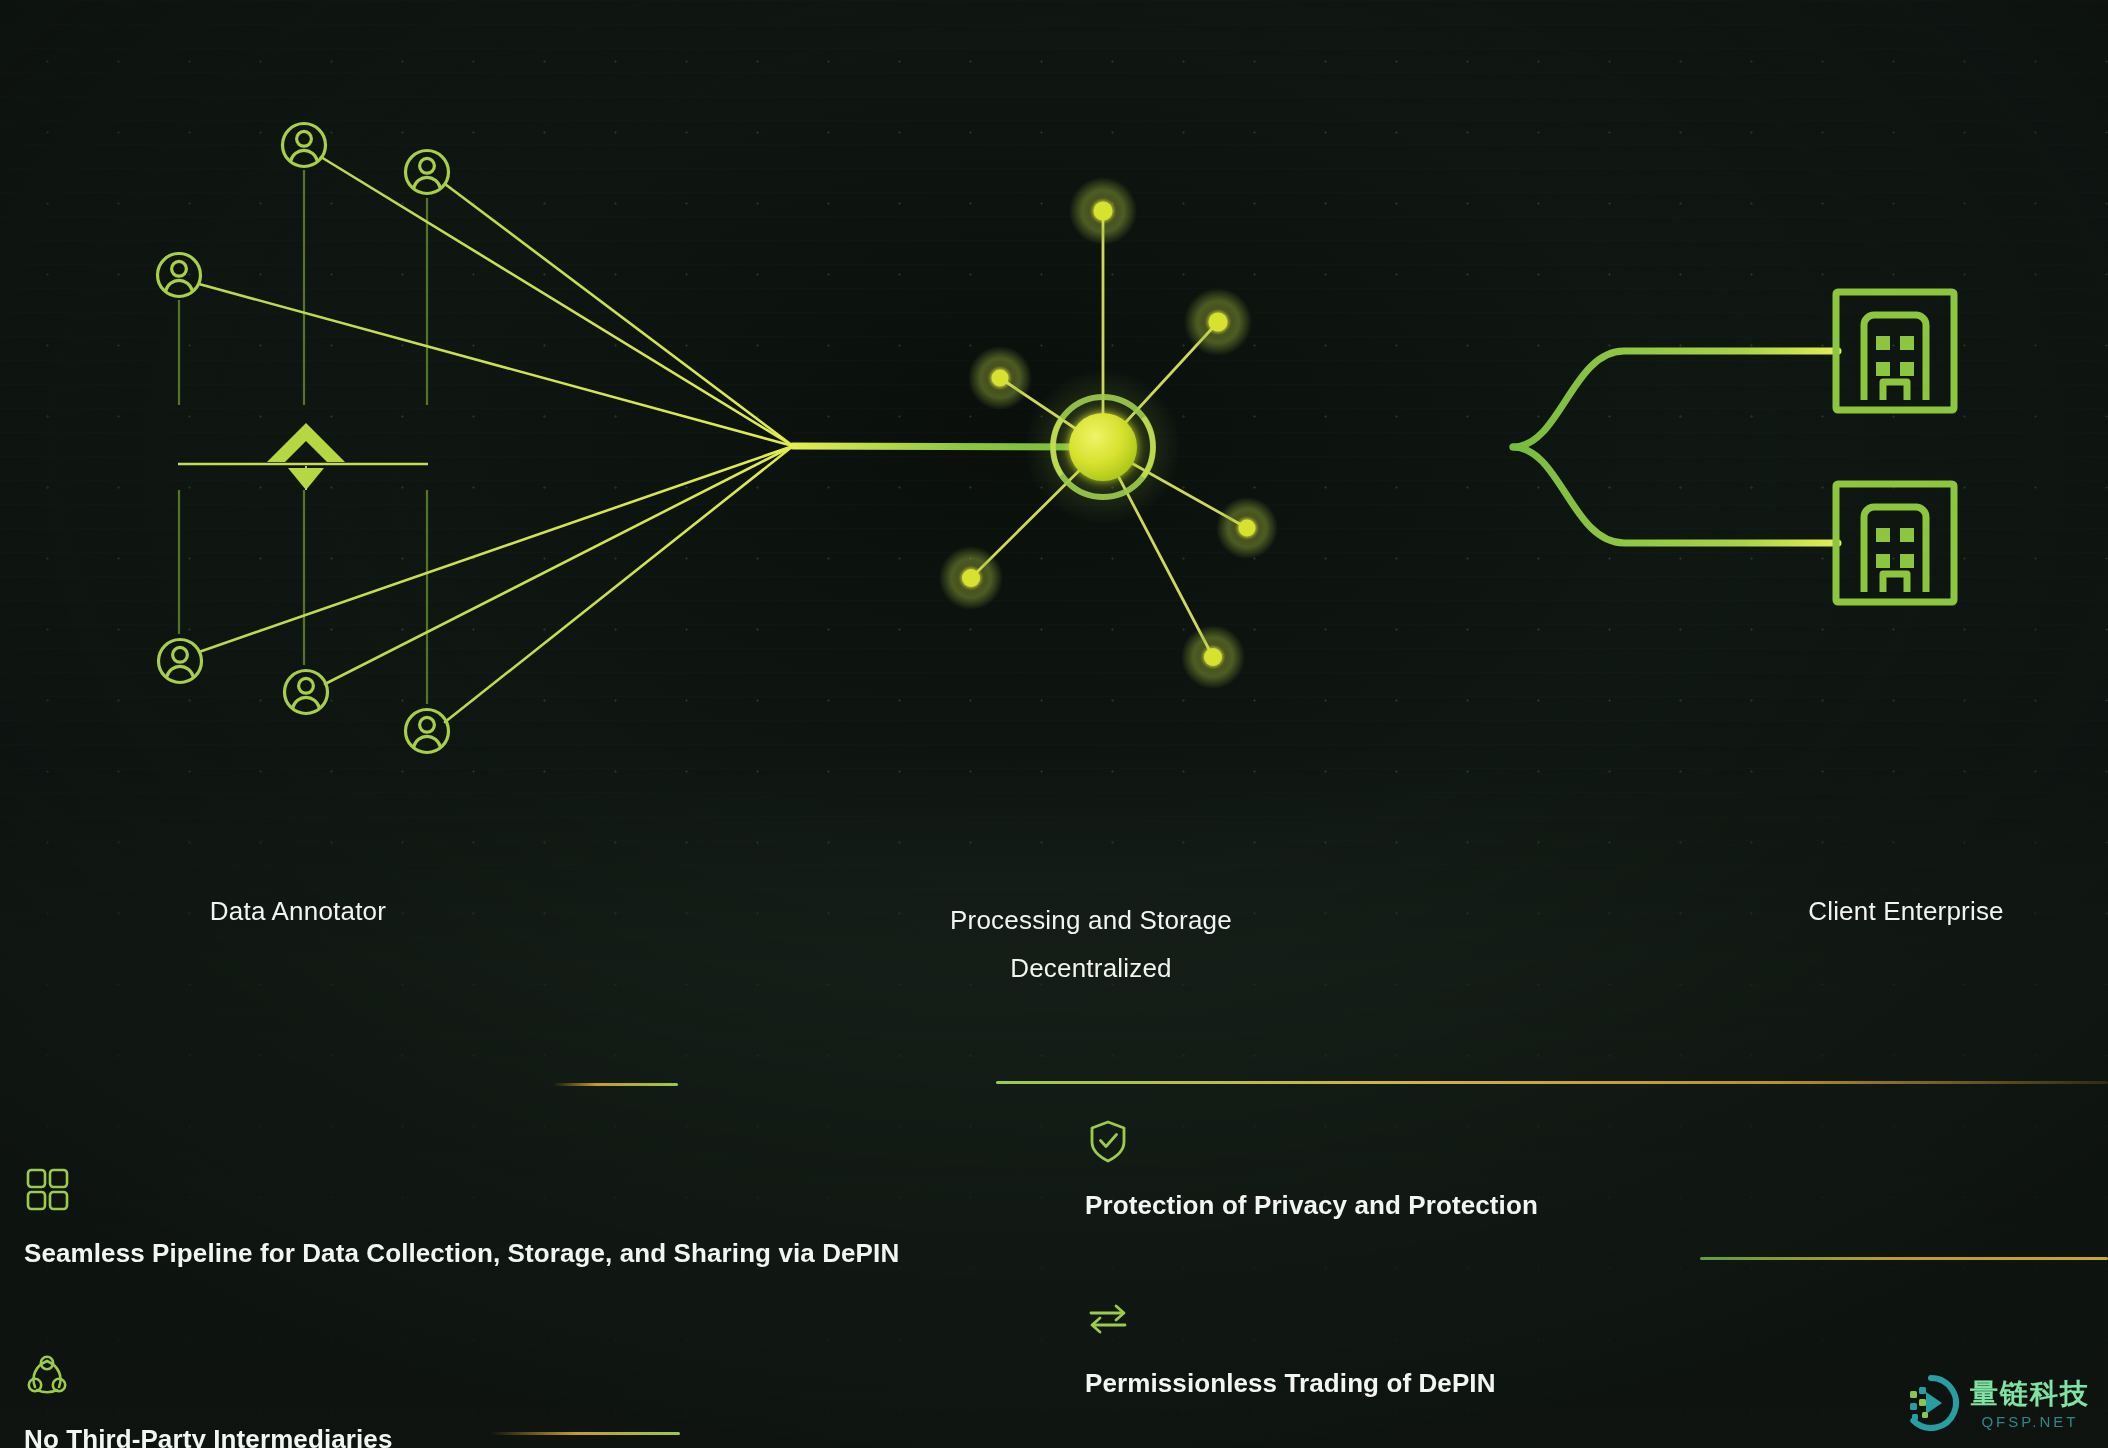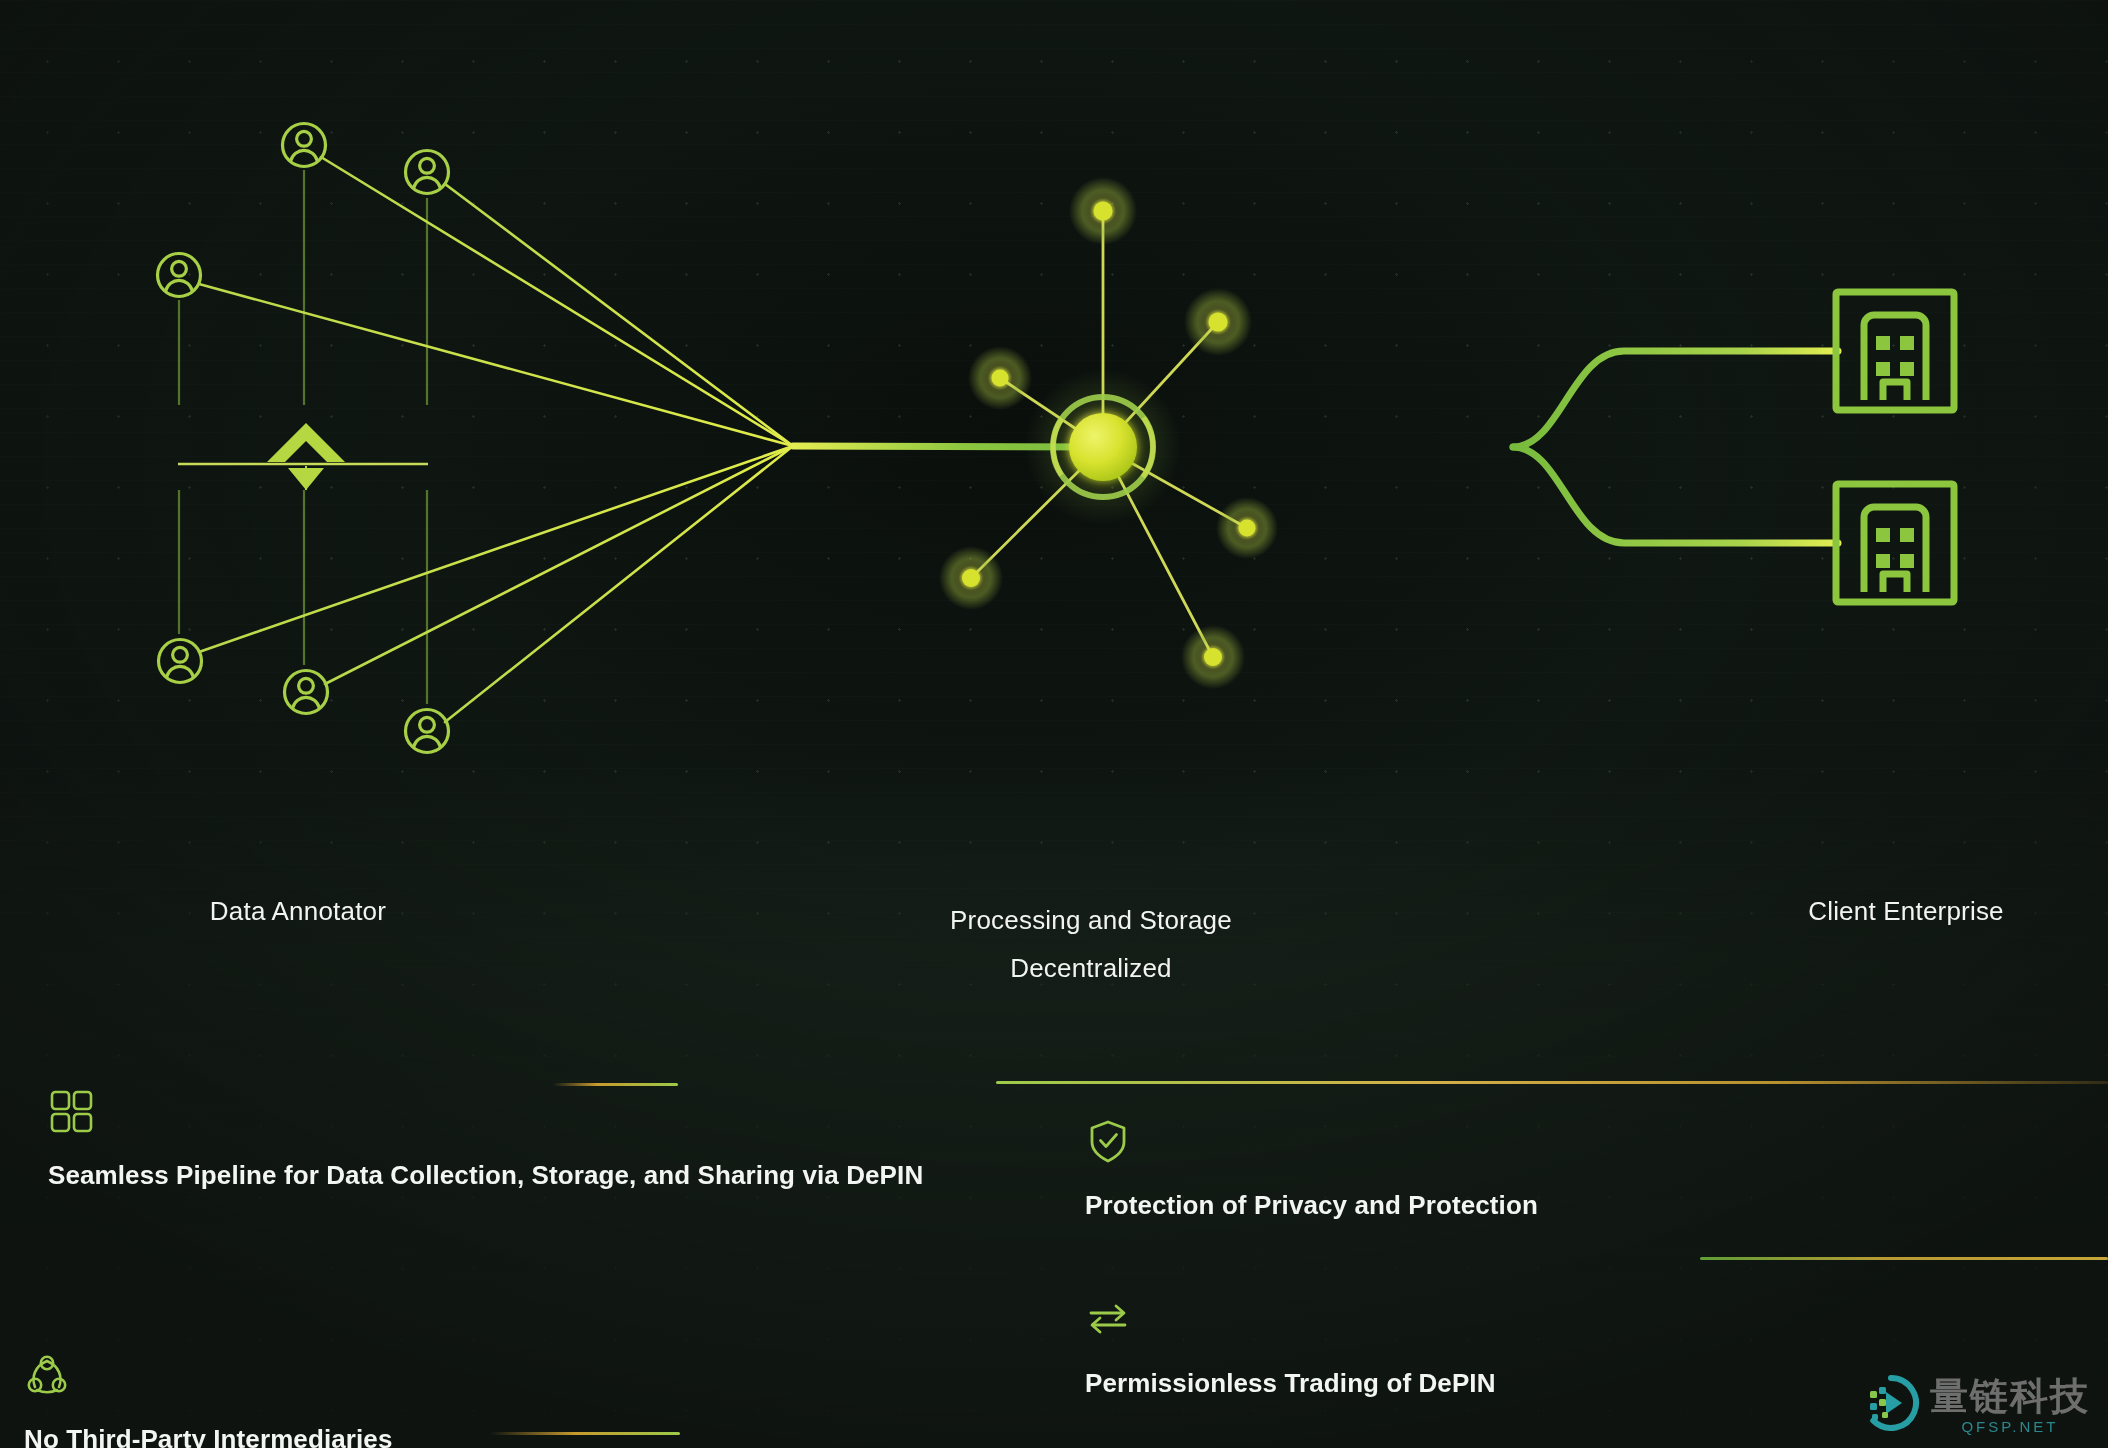--- a/index.html
+++ b/index.html
@@ -52,21 +52,21 @@
   #label-dpsn{left:795px;width:560px;top:896px;line-height:48px;}
   #label-client{left:1610px;width:560px;top:896px;}
 
   
   .feature{position:absolute;z-index:4;}
   .feature .ico{display:block;height:46px;margin-bottom:26px;}
   .feature .ftxt{
     color:#f3f5f2;font-size:26px;white-space:nowrap;letter-spacing:.1px;
     font-family:"Liberation Sans","DejaVu Sans",sans-serif;font-weight:600;
   }
-  #feat-0{left:24px;top:1088px;margin-left:24px;}
+  #feat-0{left:24px;top:1166px;}
   #feat-1{left:1085px;top:1118px;}
   #feat-2{left:24px;top:1352px;}
   #feat-3{left:1085px;top:1296px;}
 
   
   .divider{position:absolute;height:3px;z-index:3;border-radius:2px;}
   #div-a{left:553px;top:1083px;width:125px;
     background:linear-gradient(90deg,rgba(180,120,40,0) 0%,#c79a2e 35%,#9ccb4a 100%);}
   #div-b{left:996px;top:1081px;width:1112px;
     background:linear-gradient(90deg,#9ccb4a 0%,#d2b04a 38%,#b8912f 70%,rgba(150,110,35,.25) 100%);}
@@ -75,22 +75,22 @@
   #div-d{left:490px;top:1432px;width:190px;
     background:linear-gradient(90deg,rgba(150,110,35,0) 0%,#c79a2e 45%,#9ccb4a 100%);}
 
   
   #watermark{
     position:absolute;right:18px;bottom:12px;z-index:6;
     display:flex;align-items:center;gap:10px;opacity:.95;
   }
   #watermark .wm-txt{display:flex;flex-direction:column;line-height:1;}
   #watermark .wm-cn{
-    color:#737373;font-size:38px;font-weight:700;letter-spacing:2px;
-    font-family:Liberation Serif, serif;
+    color:#86efac;font-size:28px;font-weight:700;letter-spacing:2px;
+    font-family:Liberation Mono, monospace;
   }
   #watermark .wm-en{
     color:#2f8f94;font-size:15px;font-weight:400;letter-spacing:3px;text-align:center;margin-top:4px;
     font-family:"Liberation Sans",sans-serif;
   }
 </style>
 </head>
 <body>
 
 <div class="bg-dots"></div>

